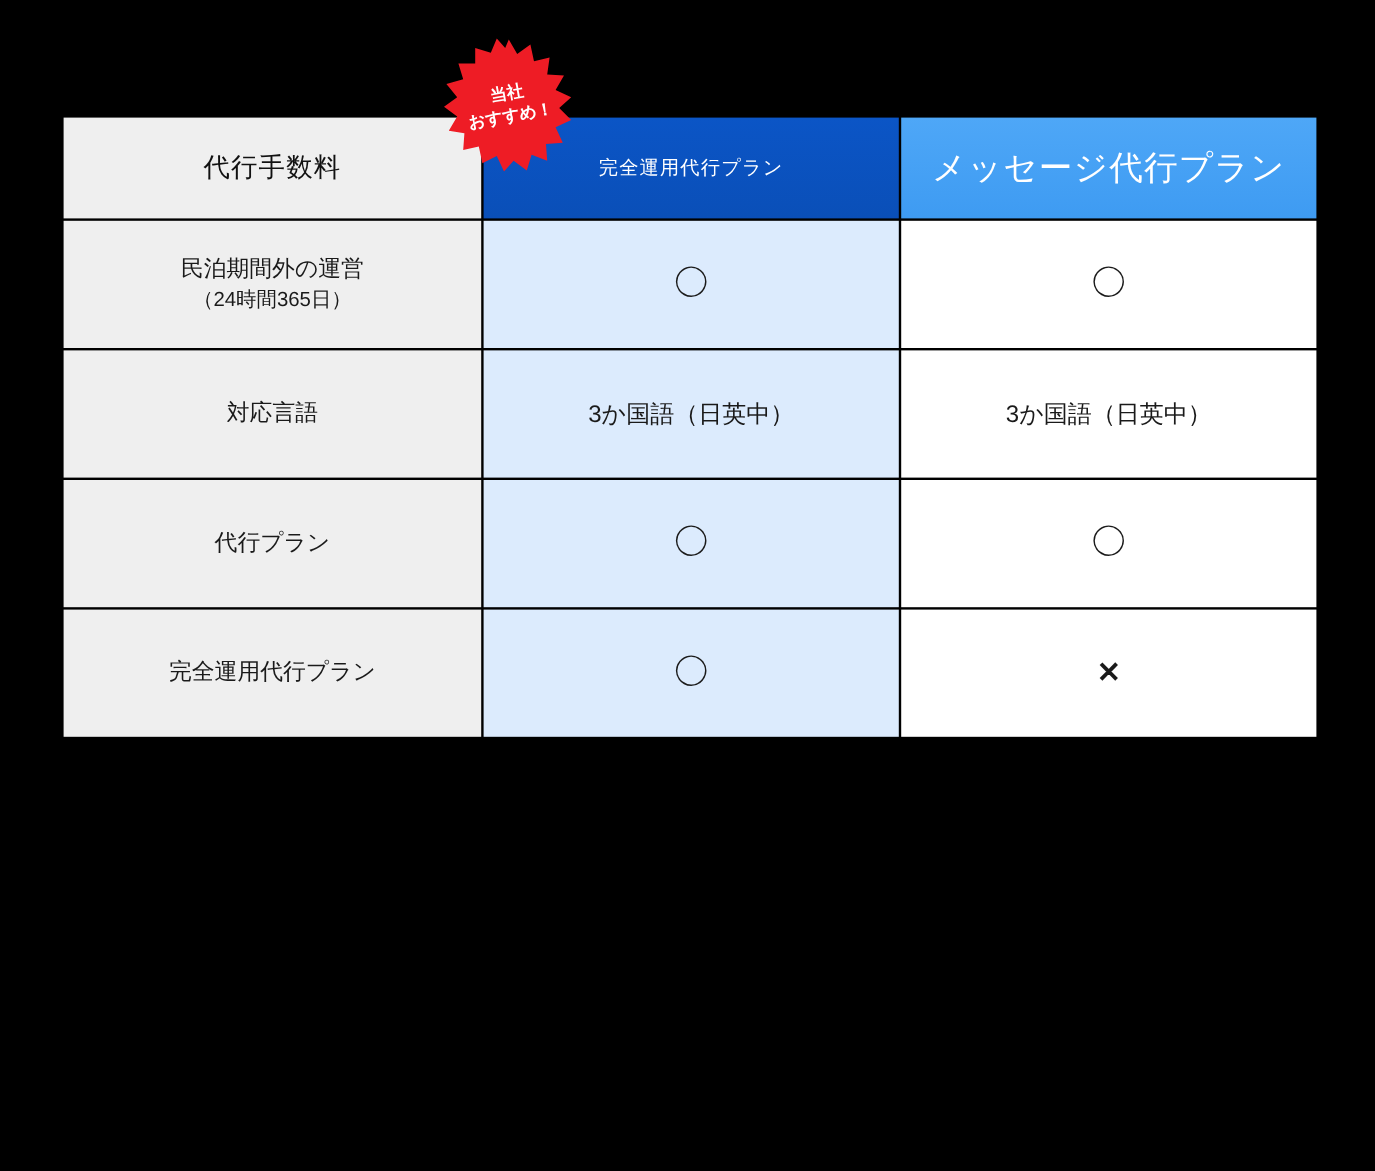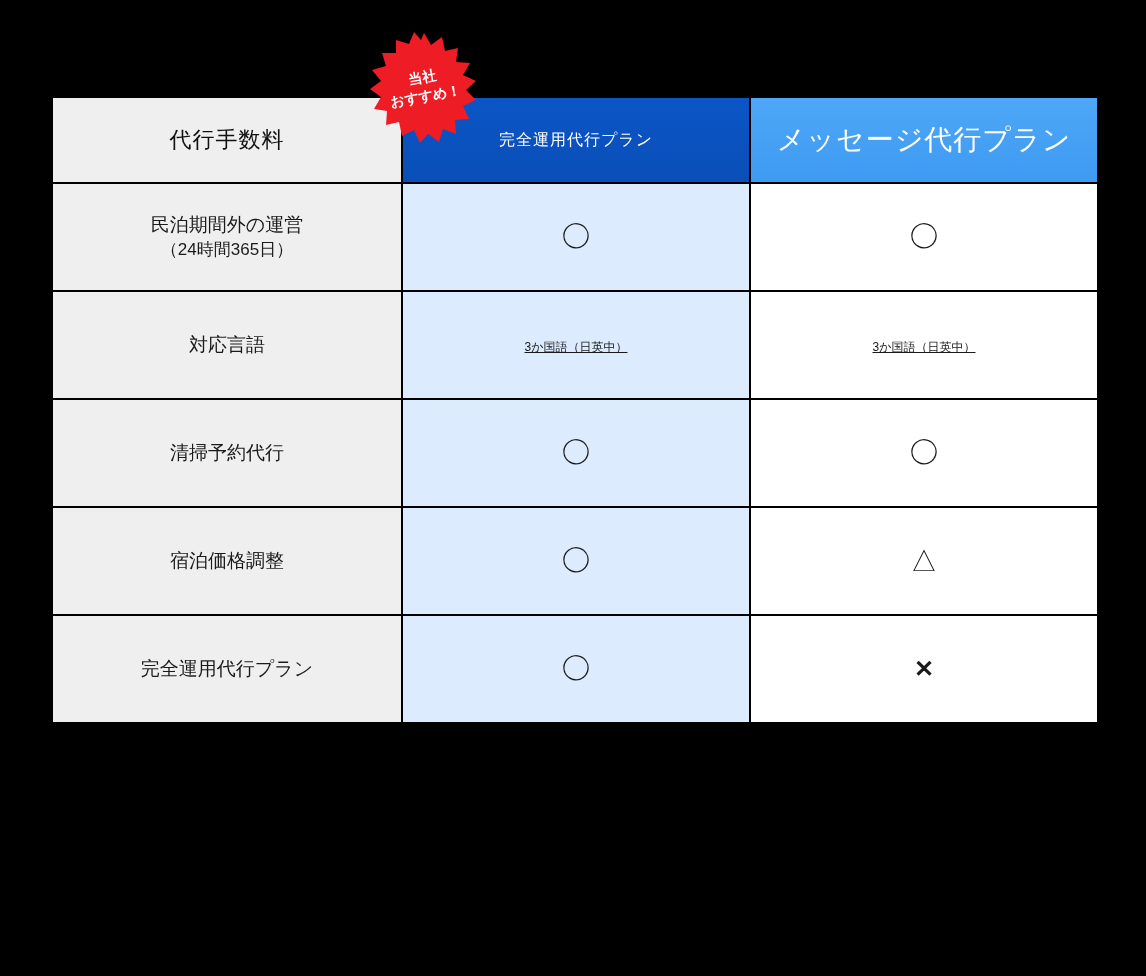--- a/index.html
+++ b/index.html
@@ -98,22 +98,21 @@
   .mark {
     font-size: 27px;
     line-height: 1;
     display: inline-block;
   }
   .mark.x {
     font-size: 24px;
     font-weight: bold;
   }
   .small-note {
-    font-size: 12px;
-    text-decoration: underline;
+    font-size: 20px;
   }
   .sub {
     font-size: 17px;
     display: block;
   }
 
   
   .badge {
     position: absolute;
     left: 368px;
@@ -183,41 +182,30 @@
           <td class="cell-primary">
             <span class="small-note">3か国語（日英中）</span>
           </td>
           <td class="cell-secondary">
             <span class="small-note">3か国語（日英中）</span>
           </td>
         </tr>
 
         <tr>
           <td class="cell-label">
-            <span>清掃予約代行</span>
-          </td>
-          <td class="cell-primary">
-            <span class="mark">◯</span>
-          </td>
-          <td class="cell-secondary">
-            <span class="mark">◯</span>
-          </td>
-        </tr>
-
-        <tr>
-          <td class="cell-label">
-            <span>宿泊価格調整</span>
-          </td>
-          <td class="cell-primary">
-            <span class="mark">◯</span>
-          </td>
-          <td class="cell-secondary">
-            <span class="mark">△</span>
-          </td>
-        </tr>
+            <span>代行プラン</span>
+          </td>
+          <td class="cell-primary">
+            <span class="mark">◯</span>
+          </td>
+          <td class="cell-secondary">
+            <span class="mark">◯</span>
+          </td>
+        </tr>
+
 
 
         <tr>
           <td class="cell-label">
             <span>完全運用代行プラン</span>
           </td>
           <td class="cell-primary">
             <span class="mark">◯</span>
           </td>
           <td class="cell-secondary">

